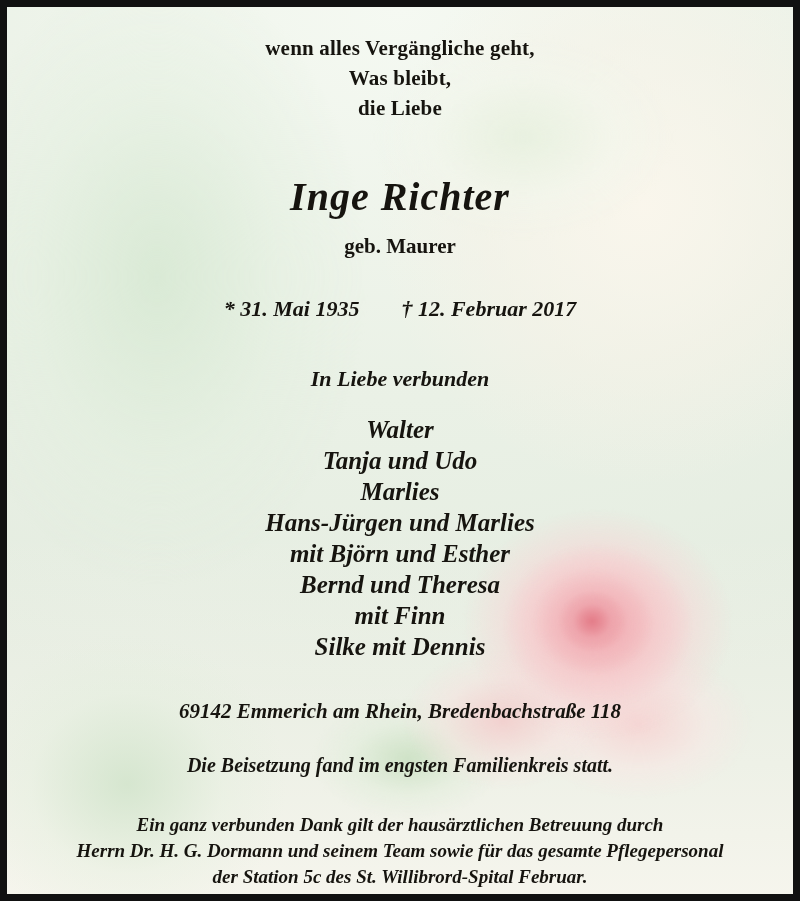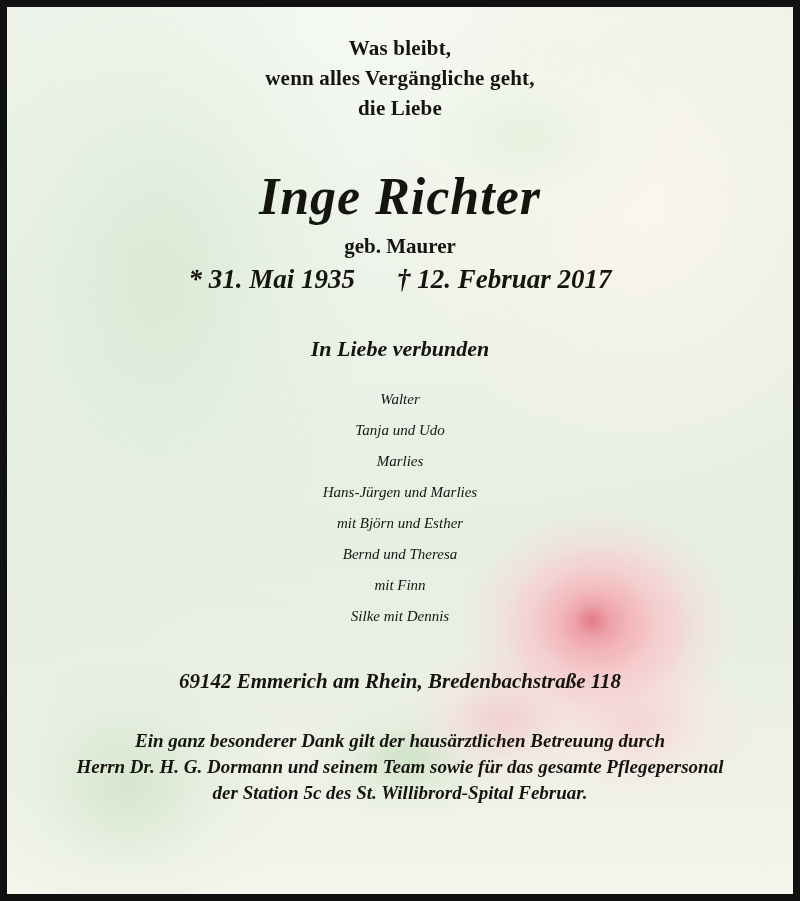--- a/index.html
+++ b/index.html
@@ -120,58 +120,58 @@
     line-height: 30px;
     letter-spacing: 0.2px;
   }
   .verse div { white-space: nowrap; }
 
   .name {
     margin-top: 44px;
     font-family: "Liberation Serif", serif;
     font-style: italic;
     font-weight: bold;
-    font-size: 52px;
+    font-size: 40px;
     line-height: 60px;
     letter-spacing: 1px;
     text-align: center;
   }
 
   .maiden {
     margin-top: 6px;
     font-weight: bold;
     font-size: 21px;
     line-height: 26px;
   }
 
   .dates {
-    margin-top: 7px;
-    font-weight: bold;
-    font-style: italic;
-    font-size: 27px;
+    margin-top: 37px;
+    font-weight: bold;
+    font-style: italic;
+    font-size: 22px;
     line-height: 26px;
   }
   .dates .gap {
     display: inline-block;
     width: 42px;
   }
 
   .inlove {
     margin-top: 44px;
     font-weight: bold;
     font-style: italic;
     font-size: 22px;
     line-height: 26px;
   }
 
   .survivors {
     margin-top: 22px;
-    font-weight: normal;
-    font-style: italic;
-    font-size: 15px;
+    font-weight: bold;
+    font-style: italic;
+    font-size: 25px;
     line-height: 31px;
   }
 
   .address {
     margin-top: 36px;
     font-weight: bold;
     font-style: italic;
     font-size: 21px;
     line-height: 26px;
   }
@@ -211,22 +211,22 @@
     <div class="petal p6"></div>
     <div class="petal p1"></div>
     <div class="petal p2"></div>
     <div class="petal p3"></div>
     <div class="petal p4"></div>
   </div>
 
   <div class="content">
 
     <div class="verse">
+      <div>wenn alles Vergängliche geht,</div>
       <div>Was bleibt,</div>
-      <div>wenn alles Vergängliche geht,</div>
       <div>die Liebe</div>
     </div>
 
     <div class="name">Inge Richter</div>
 
     <div class="maiden">geb. Maurer</div>
 
     <div class="dates">
       <span>* 31. Mai 1935</span><span class="gap"></span><span>† 12. Februar 2017</span>
     </div>
@@ -239,21 +239,22 @@
       <div>Marlies</div>
       <div>Hans-Jürgen und Marlies</div>
       <div>mit Björn und Esther</div>
       <div>Bernd und Theresa</div>
       <div>mit Finn</div>
       <div>Silke mit Dennis</div>
     </div>
 
     <div class="address">69142 Emmerich am Rhein, Bredenbachstraße 118</div>
 
+    <div class="burial">Die Beisetzung fand im engsten Familienkreis statt.</div>
 
     <div class="thanks">
-      <div>Ein ganz besonderer Dank gilt der hausärztlichen Betreuung durch</div>
+      <div>Ein ganz verbunden Dank gilt der hausärztlichen Betreuung durch</div>
       <div>Herrn Dr. H. G. Dormann und seinem Team sowie für das gesamte Pflegepersonal</div>
       <div>der Station 5c des St. Willibrord-Spital Februar.</div>
     </div>
 
   </div>
 </div>
 
 </body></html>

